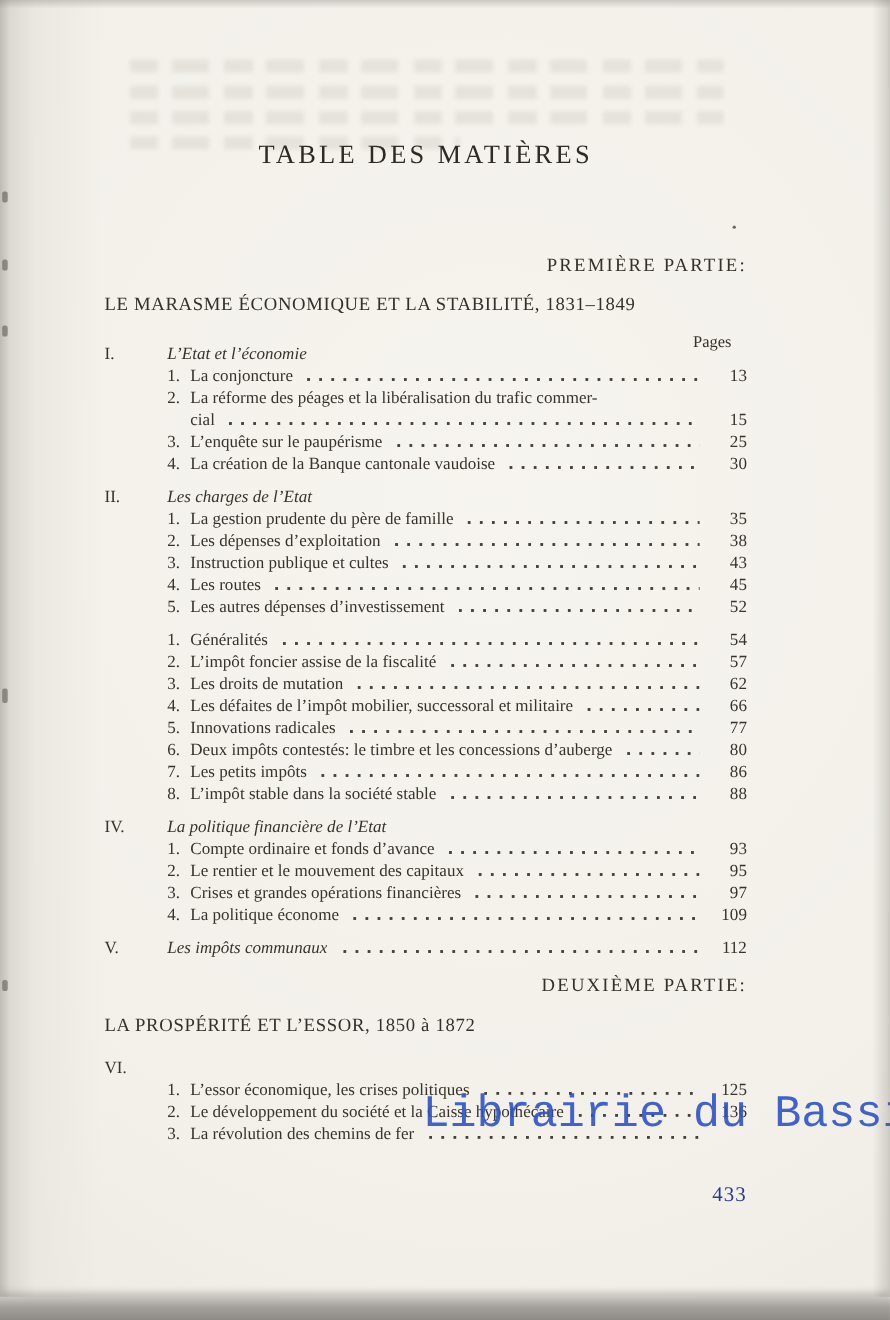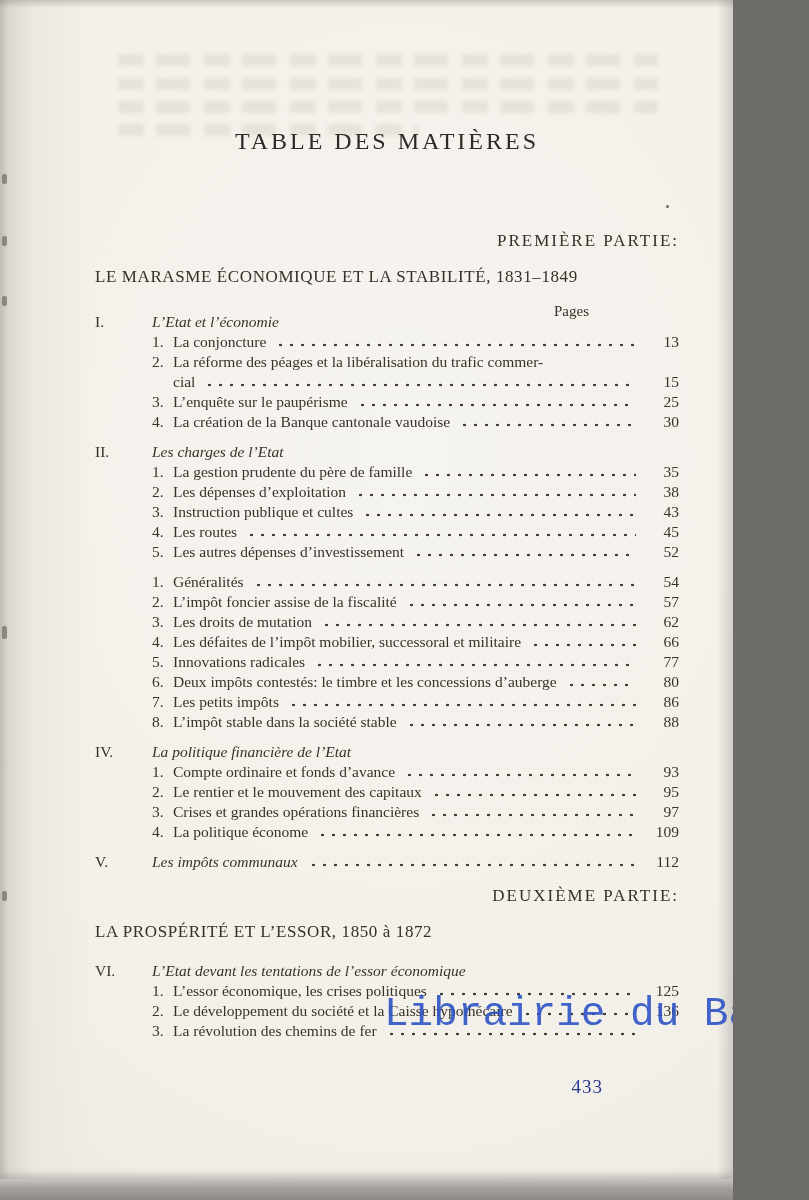--- a/index.html
+++ b/index.html
@@ -1,17 +1,17 @@
 <!DOCTYPE html>
 <html><head>
 <meta charset="utf-8">
 <style>
   html,body{margin:0;padding:0;background:#6e6c68;}
   .photo{
-    position:relative;width:733px;height:1200px;overflow:hidden;
+    position:relative;width:809px;height:1200px;overflow:hidden;
     background:radial-gradient(130% 100% at 55% 38%, #f6f4ee 0%, #f3f0ea 55%, #eae7e0 88%, #e1ded7 100%);
     font-family:"Liberation Serif","DejaVu Serif",serif;
     color:#37332c;
   }
   
   .edge-left{position:absolute;left:0;top:0;bottom:21px;width:95px;
     background:linear-gradient(90deg,#bfbcb5 0,#dcd9d2 9px,#ebe8e1 32px,rgba(244,241,234,0) 92px);}
   .edge-right{position:absolute;right:0;top:0;bottom:21px;width:16px;
     background:linear-gradient(270deg,rgba(150,147,141,.38),rgba(0,0,0,0));}
   .edge-top{position:absolute;top:0;left:0;right:0;height:8px;
@@ -284,21 +284,20 @@
   </div>
           </div>
   </div>
         <div class="part">
     <div class="part-heading">DEUXIÈME PARTIE:</div>
     <div class="part-subtitle">LA PROSPÉRITÉ ET L’ESSOR, 1850 à 1872</div>
     <div class="sections">
             <div class="section">
     <div class="row sec-row no-pg">
       <span class="numeral">VI.</span>
-      <span class="sec-title">L’Etat devant les tentations de l’essor économique</span>
       <span class="leader"></span>
       <span class="pagenum"></span>
     </div>
     <div class="items">
                 <div class="row item-row">
     <span class="spacer"></span>
     <span class="item-num">1.</span>
     <span class="item-text">L’essor économique, les crises politiques</span>
     <span class="leader"></span>
     <span class="pagenum">125</span>

